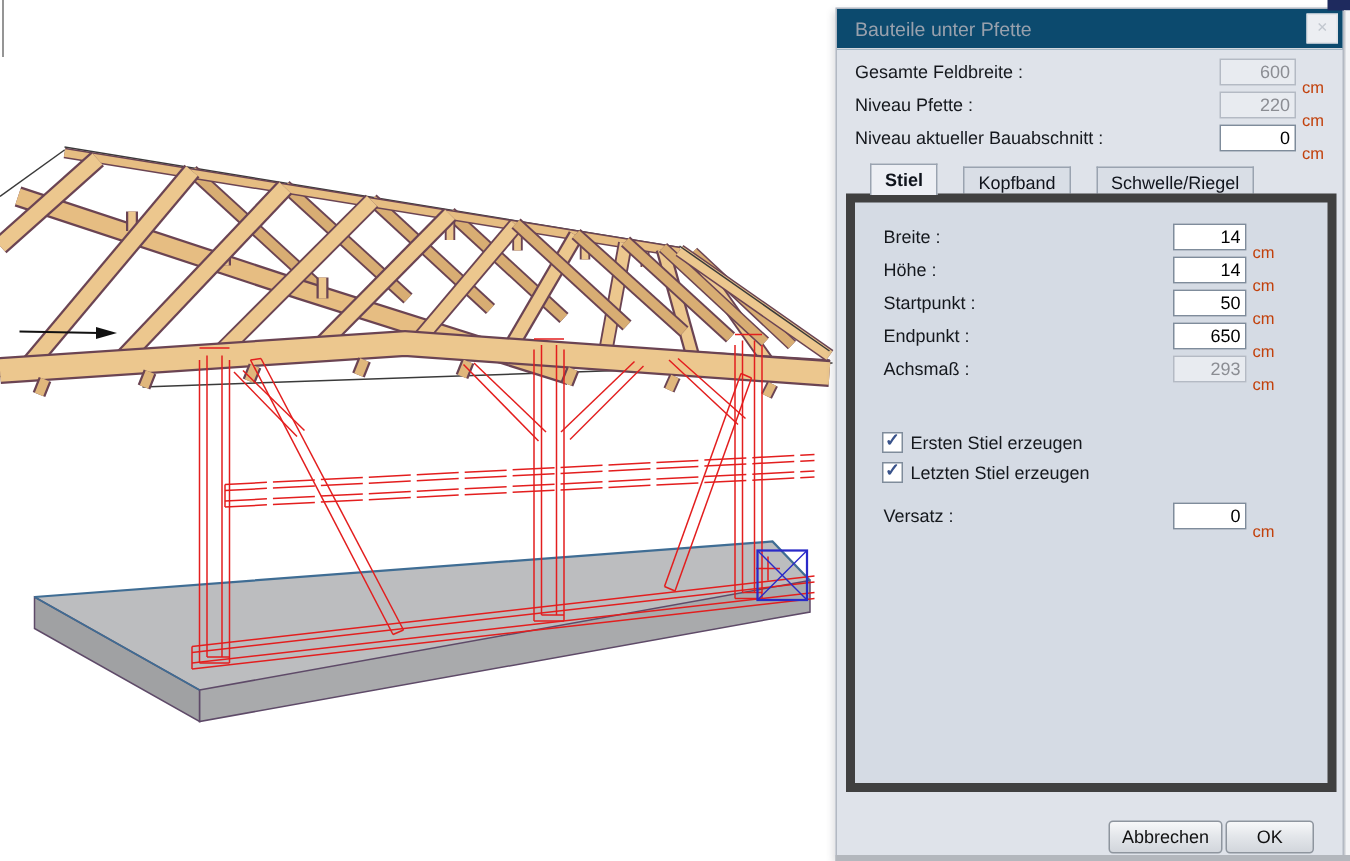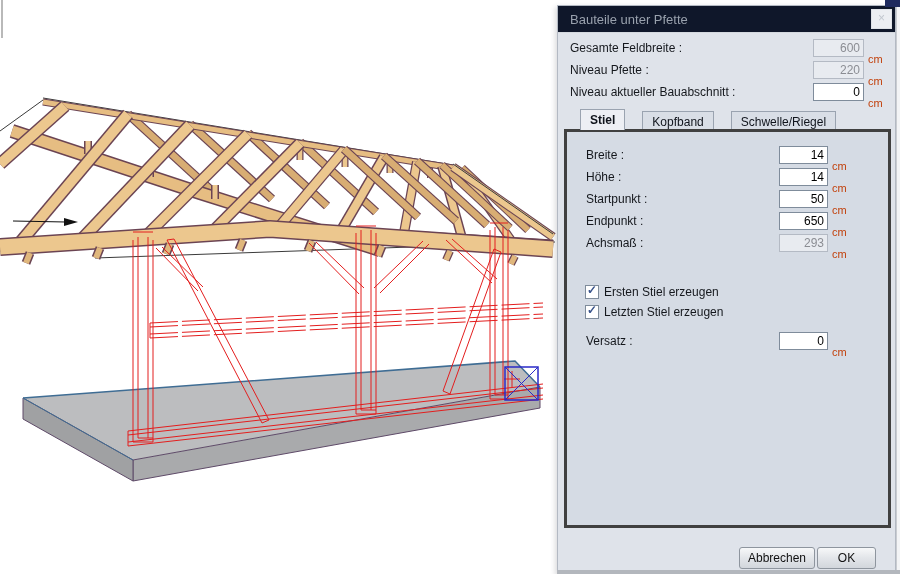--- a/index.html
+++ b/index.html
@@ -3,21 +3,21 @@
 <meta charset="utf-8">
 <style>
   html,body{margin:0;padding:0;}
   body{width:900px;height:574px;position:relative;background:#ffffff;overflow:hidden;
        font-family:"Liberation Sans", sans-serif;-webkit-font-smoothing:antialiased;}
   #viewport{position:absolute;left:0;top:0;width:557px;height:574px;background:#fff;}
   
   #dialog{position:absolute;left:557px;top:5px;width:339px;height:569px;
           background:#dfe3ea;border:1px solid #b3b9c3;box-sizing:border-box;
           box-shadow:-2px 2px 5px rgba(60,60,70,.18);font-size:12px;color:#15181d;}
-  #titlebar{position:absolute;left:0;top:0;right:0;height:26px;background:#0f172a;
+  #titlebar{position:absolute;left:0;top:0;right:0;height:26px;background:#0c4a6e;
             border-bottom:1px solid #d4d8de;}
   #title{position:absolute;left:12px;top:6px;font-size:13px;color:#99a1ad;}
   #closebtn{position:absolute;right:3px;top:3px;width:19px;height:18px;background:#eceef2;
             border:1px solid #dfe2e7;color:#c2c7cf;font-size:12px;text-align:center;
             line-height:17px;cursor:default;}
   .row{position:absolute;height:18px;}
   .row .lbl{position:absolute;left:0;top:2px;white-space:nowrap;}
   .ibx{position:absolute;box-sizing:border-box;width:49px;height:18px;border:1px solid #7f8c9b;
        background:#fff;color:#000;font-family:"Liberation Sans",sans-serif;font-size:12px;
        text-align:right;padding:0 3px 0 2px;}
@@ -27,21 +27,21 @@
   
   #topfields .ibx{left:243px;width:51px;}
   #topfields .unit{left:298px;}
   
   #tabstrip{position:absolute;left:6px;top:104px;height:20px;}
   .tab{display:inline-block;box-sizing:border-box;height:20px;padding:3px 9px 0 9px;
        margin-right:1px;background:#d9dee6;border:1px solid #9aa3b0;border-bottom:none;
        font-size:12px;color:#10141c;cursor:default;vertical-align:bottom;margin-left:16px;}
   .tab.active{background:#edeff4;font-weight:bold;height:21px;position:relative;top:-1px;z-index:3;}
   #tabpage{position:absolute;left:6px;top:123px;width:327px;height:399px;background:#d5dbe4;
-           border:3px solid #404040;box-sizing:border-box;z-index:1;}
+           border:6px solid #404040;box-sizing:border-box;z-index:1;}
   #tabpage .row .lbl{left:19px;}
   #tabpage .ibx{left:212px;}
   #tabpage .unit{left:265px;}
   
   .cbrow{position:absolute;left:18px;height:16px;}
   .cbox{position:absolute;left:0;top:1px;width:12px;height:12px;background:#fff;
         border:1px solid #7f8c9b;box-sizing:content-box;}
   .cbox .chk{position:absolute;left:1px;top:-3px;font-size:12px;color:#39538b;font-weight:bold;}
   .cbl{position:absolute;left:19px;top:1px;white-space:nowrap;}
   

